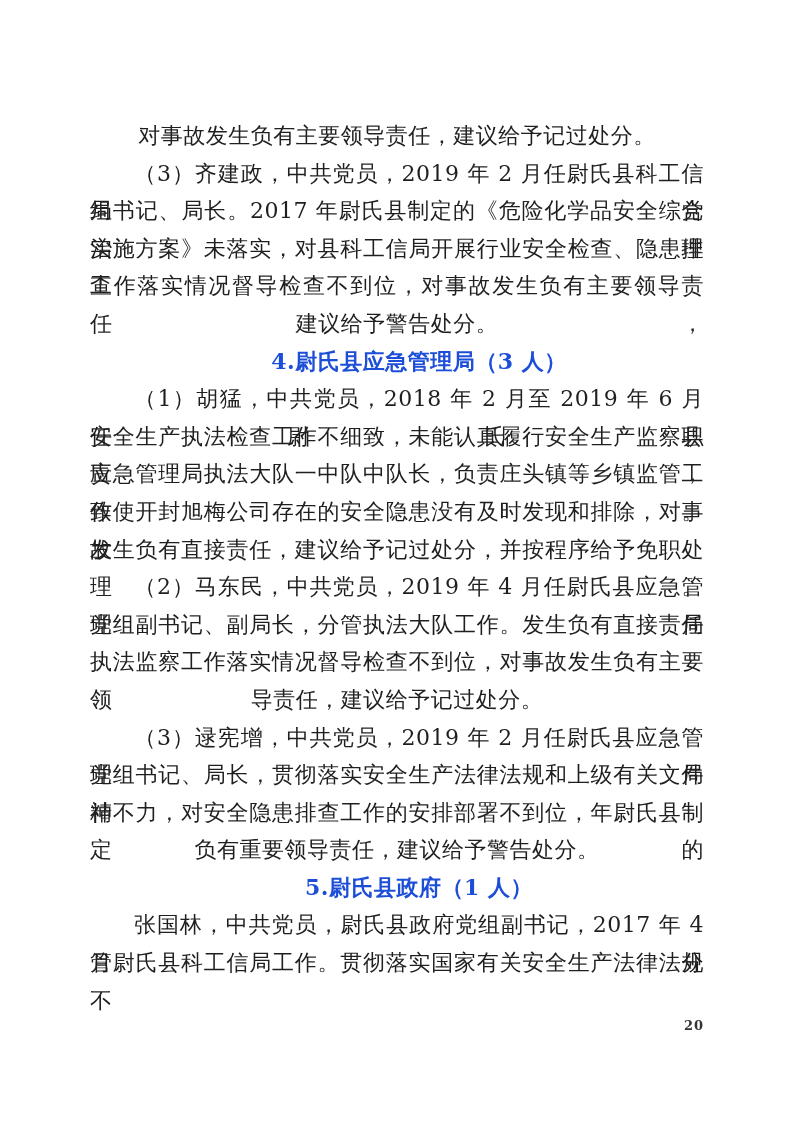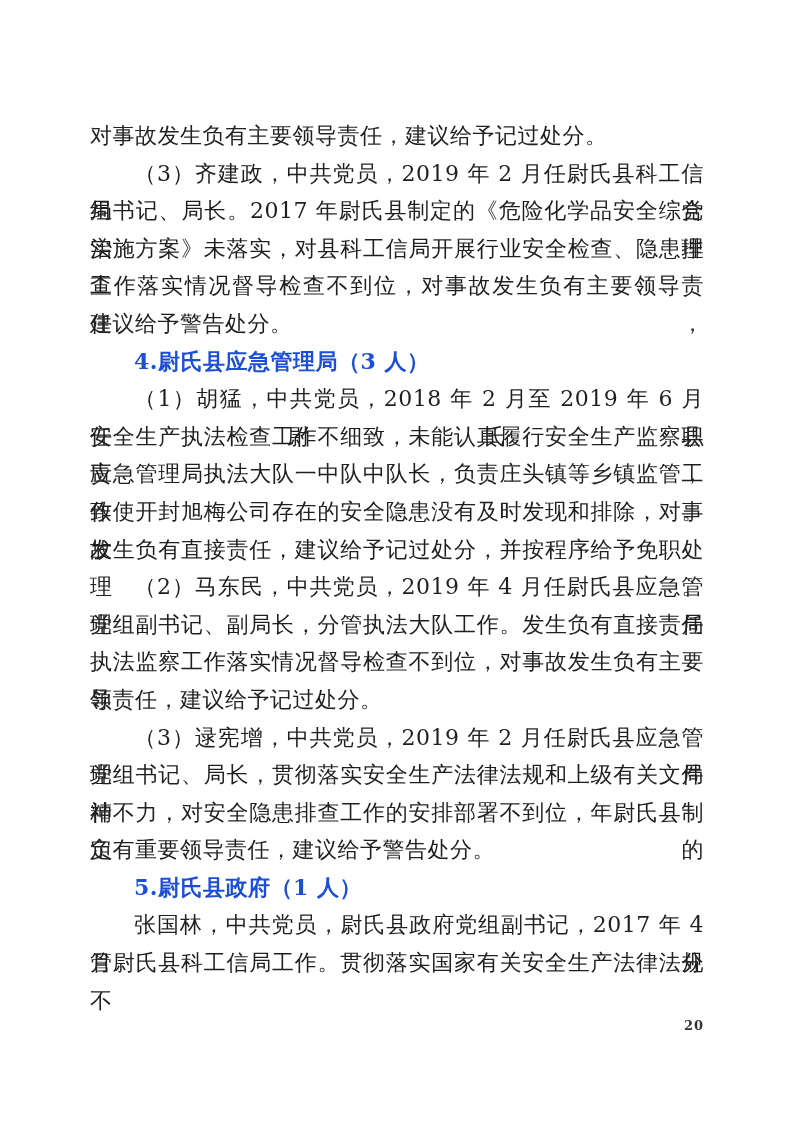--- a/index.html
+++ b/index.html
@@ -21,21 +21,21 @@
   .text-block {
     position: absolute;
     left: 90px;
     top: 117px;
     width: 614px;
   }
   .line {
     font-size: 22px;
     line-height: 37.6px;
     height: 37.6px;
-    text-align: left;
+    text-align: center;
     letter-spacing: 0.5px;
   }
   .line.justify {
     text-align: justify;
     text-align-last: justify;
     text-justify: inter-character;
   }
   .line.indent {
     text-indent: 44px;
   }

